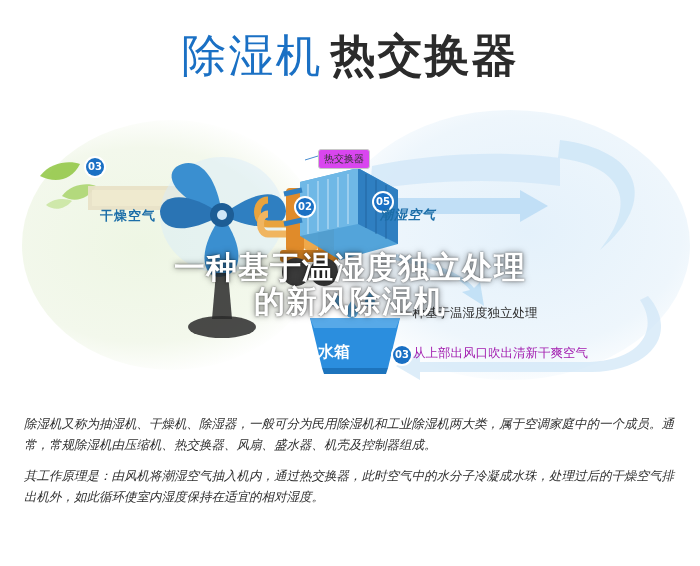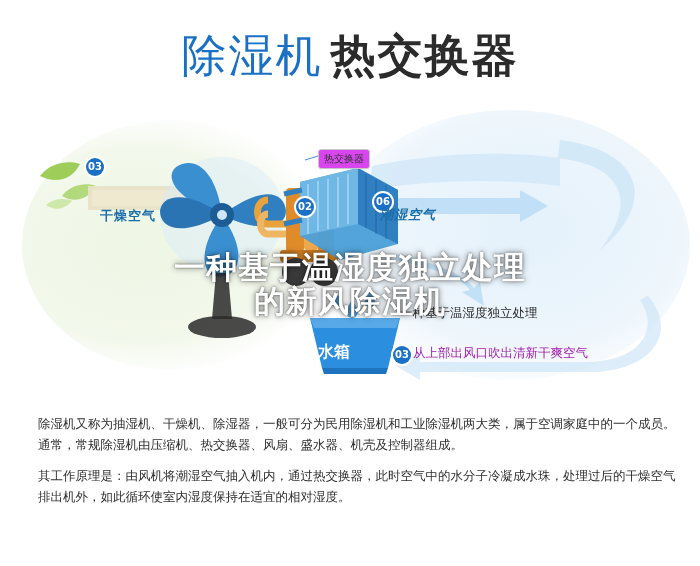--- a/index.html
+++ b/index.html
@@ -90,21 +90,21 @@
     line-height:34px;
     text-shadow:0 0 6px rgba(0,0,0,.55),0 0 2px rgba(0,0,0,.6);
     letter-spacing:1px;
     z-index:40;
   }
   
   .body-text{
     position:absolute;left:24px;top:413px;width:652px;
     color:#2f2f2f;font-size:12.5px;line-height:21px;
   }
-  .body-text p{margin:0 0 10px 14px;}
+  .body-text p{margin:0 0 10px 0;font-style:italic;}
   .divider{
     position:absolute;left:0;top:398px;width:700px;height:1px;background:#ffffff;
   }
   svg{display:block;}
 </style>
 </head>
 <body>
 
 <div class="poster">
 
@@ -199,21 +199,21 @@
     </g>
 
     <g stroke="#1a70c4" stroke-width="1" fill="none" opacity="0.8">
       <line x1="305" y1="160" x2="318" y2="156"></line>
       <line x1="383" y1="205" x2="383" y2="196"></line>
     </g>
   </svg>
 
   <div class="badge b03a">03</div>
   <div class="badge b02">02</div>
-  <div class="badge b01">06</div>
+  <div class="badge b01">05</div>
   <div class="badge b03b">03</div>
 
   <div class="tagbox tag-hx">热交换器</div>
   <div class="label-dry">干燥空气</div>
   <div class="label-wet">潮湿空气</div>
   <div class="label-cond">一种基于温湿度独立处理</div>
   <div class="label-out">从上部出风口吹出清新干爽空气</div>
   <div class="label-tank">水箱</div>
 
   <div class="overlay-title">

